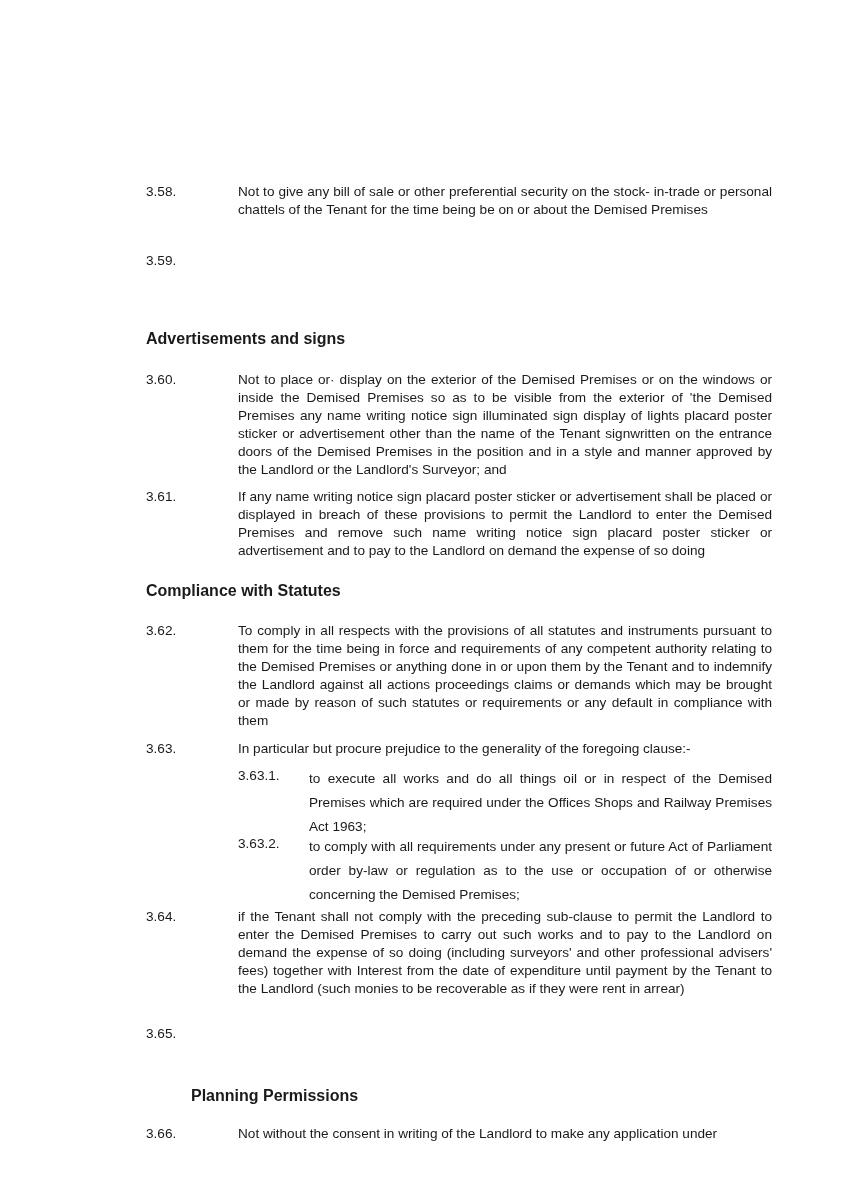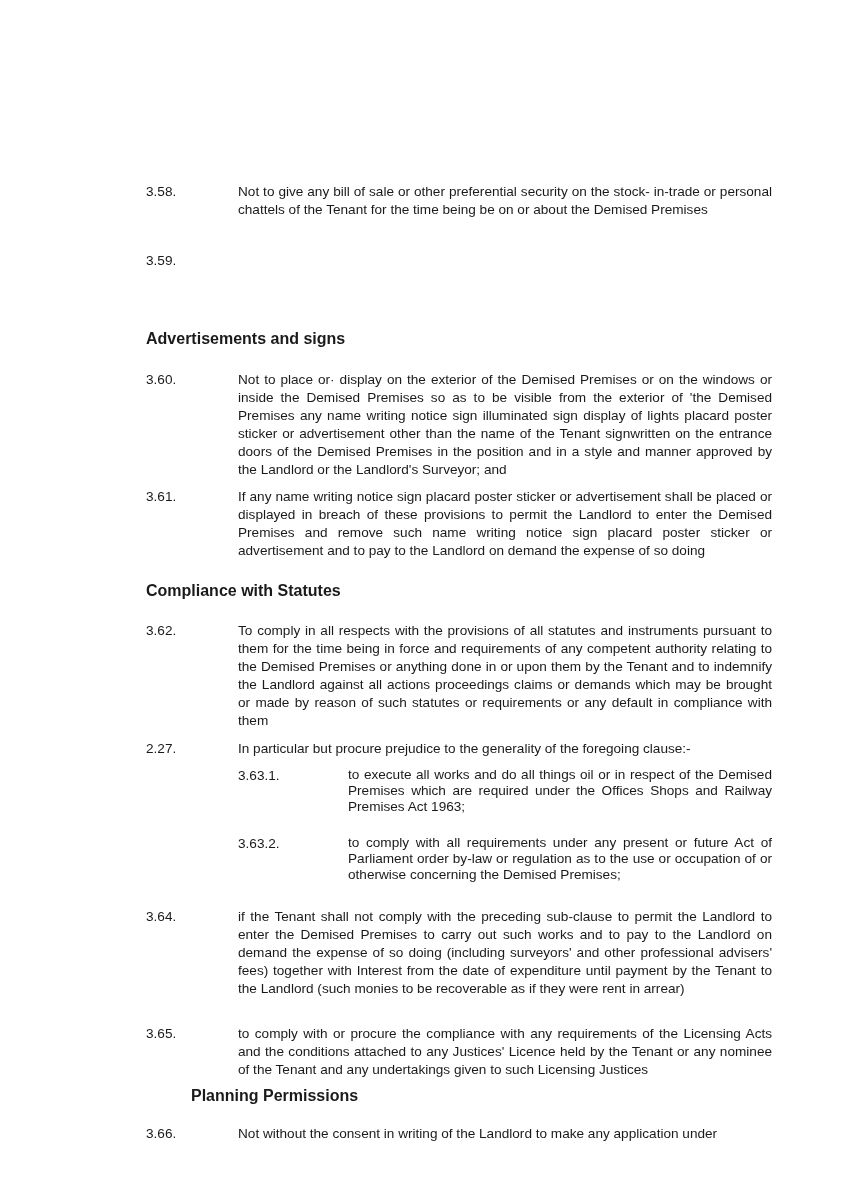--- a/index.html
+++ b/index.html
@@ -5,21 +5,21 @@
   html, body { margin:0; padding:0; background:#ffffff; }
   body { width:850px; height:1202px; position:relative; overflow:hidden;
          font-family:"Liberation Sans", sans-serif; color:#1a1a1a; font-size:13.6px; }
   .page { position:absolute; left:0; top:0; width:850px; height:1202px; }
   .clause { position:absolute; left:146px; width:626px;margin-top:7px; }
   .clause .num { position:absolute; left:0; top:0; }
   .clause .text { margin-left:92px; line-height:18px; text-align:justify; }
   .heading { position:absolute; left:146px; font-weight:bold; font-size:16px; }
   .sub { position:absolute; left:238px; width:534px; }
   .sub .num { position:absolute; left:0; top:0; }
-  .sub .text { margin-left:110px; line-height:16px; text-align:justify; }
+  .sub .text { margin-left:71px; line-height:24px; text-align:justify; }
   .cont { position:absolute; left:238px; width:534px; line-height:18px; text-align:justify; }
   .num { line-height:18px; }
 </style>
 </head>
 <body>
 
 <div class="page">
 
 
   <div class="clause" style="top:176px;">
@@ -44,42 +44,41 @@
   </div>
 
   <div class="heading" style="top:582px;">Compliance with Statutes</div>
 
   <div class="clause" style="top:615px;">
     <span class="num">3.62.</span>
     <div class="text">To comply in all respects with the provisions of all statutes and instruments pursuant to them for the time being in force and requirements of any competent authority relating to the Demised Premises or anything done in or upon them by the Tenant and to indemnify the Landlord against all actions proceedings claims or demands which may be brought or made by reason of such statutes or requirements or any default in compliance with them</div>
   </div>
 
   <div class="clause" style="top:733px;">
-    <span class="num">2.27.</span>
+    <span class="num">3.63.</span>
     <div class="text">In particular but procure prejudice to the generality of the foregoing clause:-</div>
   </div>
 
   <div class="sub" style="top:767px;">
     <span class="num">3.63.1.</span>
     <div class="text">to execute all works and do all things oil or in respect of the Demised Premises which are required under the Offices Shops and Railway Premises Act 1963;</div>
   </div>
 
   <div class="sub" style="top:835px;">
     <span class="num">3.63.2.</span>
     <div class="text">to comply with all requirements under any present or future Act of Parliament order by-law or regulation as to the use or occupation of or otherwise concerning the Demised Premises;</div>
   </div>
 
   <div class="clause" style="top:901px;">
     <span class="num">3.64.</span>
     <div class="text">if the Tenant shall not comply with the preceding sub-clause to permit the Landlord to enter the Demised Premises to carry out such works and to pay to the Landlord on demand the expense of so doing (including surveyors' and other professional advisers' fees) together with Interest from the date of expenditure until payment by the Tenant to the Landlord (such monies to be recoverable as if they were rent in arrear)</div>
   </div>
 
   <div class="clause" style="top:1018px;">
     <span class="num">3.65.</span>
-    <div class="text">to comply with or procure the compliance with any requirements of the Licensing Acts and the conditions attached to any Justices' Licence held by the Tenant or any nominee of the Tenant and any undertakings given to such Licensing Justices</div>
   </div>
 
   <div class="heading" style="top:1087px;margin-left:45px;">Planning Permissions</div>
 
   <div class="clause" style="top:1118px;">
     <span class="num">3.66.</span>
     <div class="text">Not without the consent in writing of the Landlord to make any application under</div>
   </div>
 
 </div>

